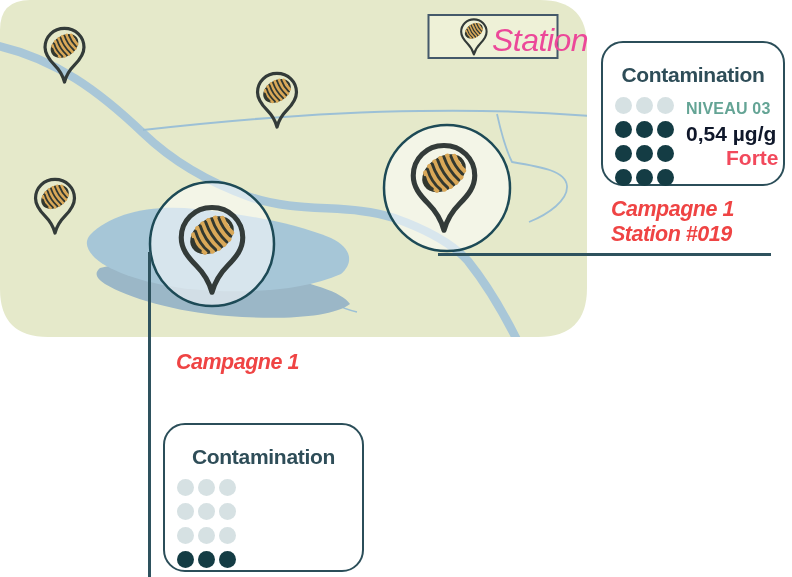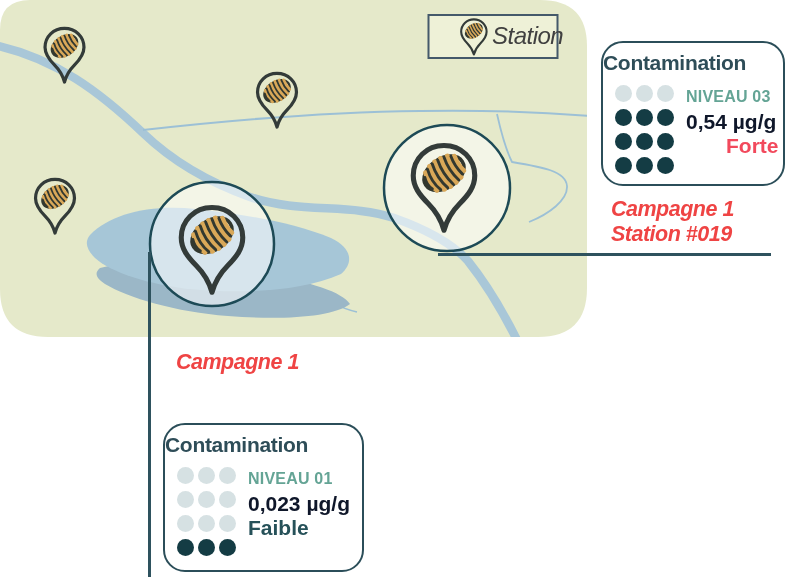--- a/index.html
+++ b/index.html
@@ -7,26 +7,26 @@
          font-family:"Liberation Sans", sans-serif;background:#ffffff;}
   .stage svg{position:absolute;left:0;top:0;}
 
   
   .leader{position:absolute;background:#2e525e;}
   .leader.h{height:2.5px;}
   .leader.v{width:2.5px;}
 
   
   .legend-label{position:absolute;left:492px;top:22px;width:64px;
-    font-size:24px;font-style:italic;color:#404040;letter-spacing:-0.5px;}
+    font-size:32px;font-style:italic;color:#ec4899;letter-spacing:-0.5px;}
 
   
   .card{position:absolute;background:#ffffff;border:2.5px solid #2b4e59;
         border-radius:22px;box-sizing:border-box;}
-  .card-title{margin-top:8px;font-size:21px;font-weight:700;
+  .card-title{text-align:center;margin-top:20px;font-size:21px;font-weight:700;
         color:#2e4d58;letter-spacing:-0.3px;}
   .card-body{display:flex;margin:10px 10px 0 12px;}
   .dots{display:grid;grid-template-columns:repeat(3,17px);gap:7px 4px;height:89px;}
   .dot{width:17px;height:17px;border-radius:50%;}
   .dot.on{background:#143c44;}
   .dot.off{background:#d6e1e3;}
   .labels{margin-left:12px;display:flex;flex-direction:column;}
   .labels > div{height:24.5px;line-height:24.5px;white-space:nowrap;}
   .label-level{font-size:16px;font-weight:700;color:#64a495;letter-spacing:0.2px;}
   .label-value{font-size:21px;font-weight:700;color:#0f172a;}
@@ -151,21 +151,16 @@
           <span class="dot off"></span>
           <span class="dot off"></span>
           <span class="dot off"></span>
           <span class="dot off"></span>
           <span class="dot off"></span>
           <span class="dot off"></span>
           <span class="dot on"></span>
           <span class="dot on"></span>
           <span class="dot on"></span>
         </div>
-      <div class="labels">
-        <div class="label-level">NIVEAU 01</div>
-        <div class="label-value">0,023 µg/g</div>
-        <div class="label-sev" style="color: rgb(38, 81, 89);">Faible</div>
-      </div>
     </div>
   </div>
 
 </div>
 
 </body></html>

